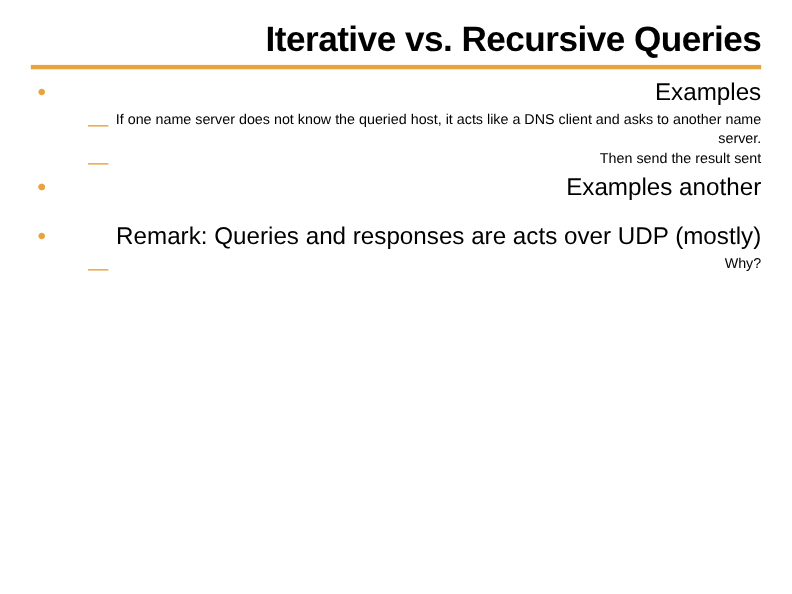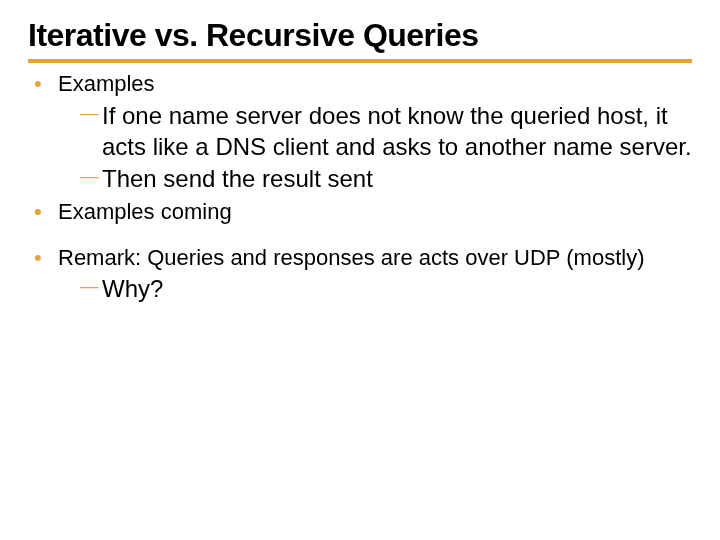--- a/index.html
+++ b/index.html
@@ -6,20 +6,21 @@
   body {
     width: 720px;
     height: 540px;
     background: #fff;
     font-family: Verdana, Geneva, sans-serif;
     color: #000;
     overflow: hidden;
   }
   .slide {
     padding: 18px 28px 0 28px;
+    text-align: right;
   }
   .title {
     font-family: "Arial Black", Arial, sans-serif;
     font-weight: 900;
     font-size: 32px;
     line-height: 1.1;
     letter-spacing: -0.5px;
     padding-bottom: 6px;
     border-bottom: 4px solid #e8a33d;
     margin-bottom: 6px;
@@ -45,21 +46,21 @@
     line-height: 1.35;
   }
   ul.level2 {
     list-style: none;
     padding-left: 22px;
     margin-top: 2px;
   }
   ul.level2 > li {
     position: relative;
     padding-left: 22px;
-    font-size: 24px;
+    font-size: 13px;
     line-height: 1.28;
     margin-bottom: 2px;
   }
   ul.level2 > li::before {
     content: "—";
     position: absolute;
     left: 0;
     top: 0;
     color: #e8a33d;
     font-size: 18.5px;
@@ -76,21 +77,21 @@
     <li>
       <span>Examples</span>
       <ul class="level2">
         <li>If one name server does not know the queried host, it acts like a DNS client and asks to another name server.</li>
         <li>Then send the result sent</li>
       </ul>
     </li>
     <li>
     </li>
     <li>
-      <span>Examples coming</span>
+      <span>Examples another</span>
     </li>
   </ul>
   <div class="gap"></div>
   <ul class="level1">
     <li>
       <span>Remark: Queries and responses are acts over UDP (mostly)</span>
       <ul class="level2">
         <li>Why?</li>
       </ul>
     </li>

